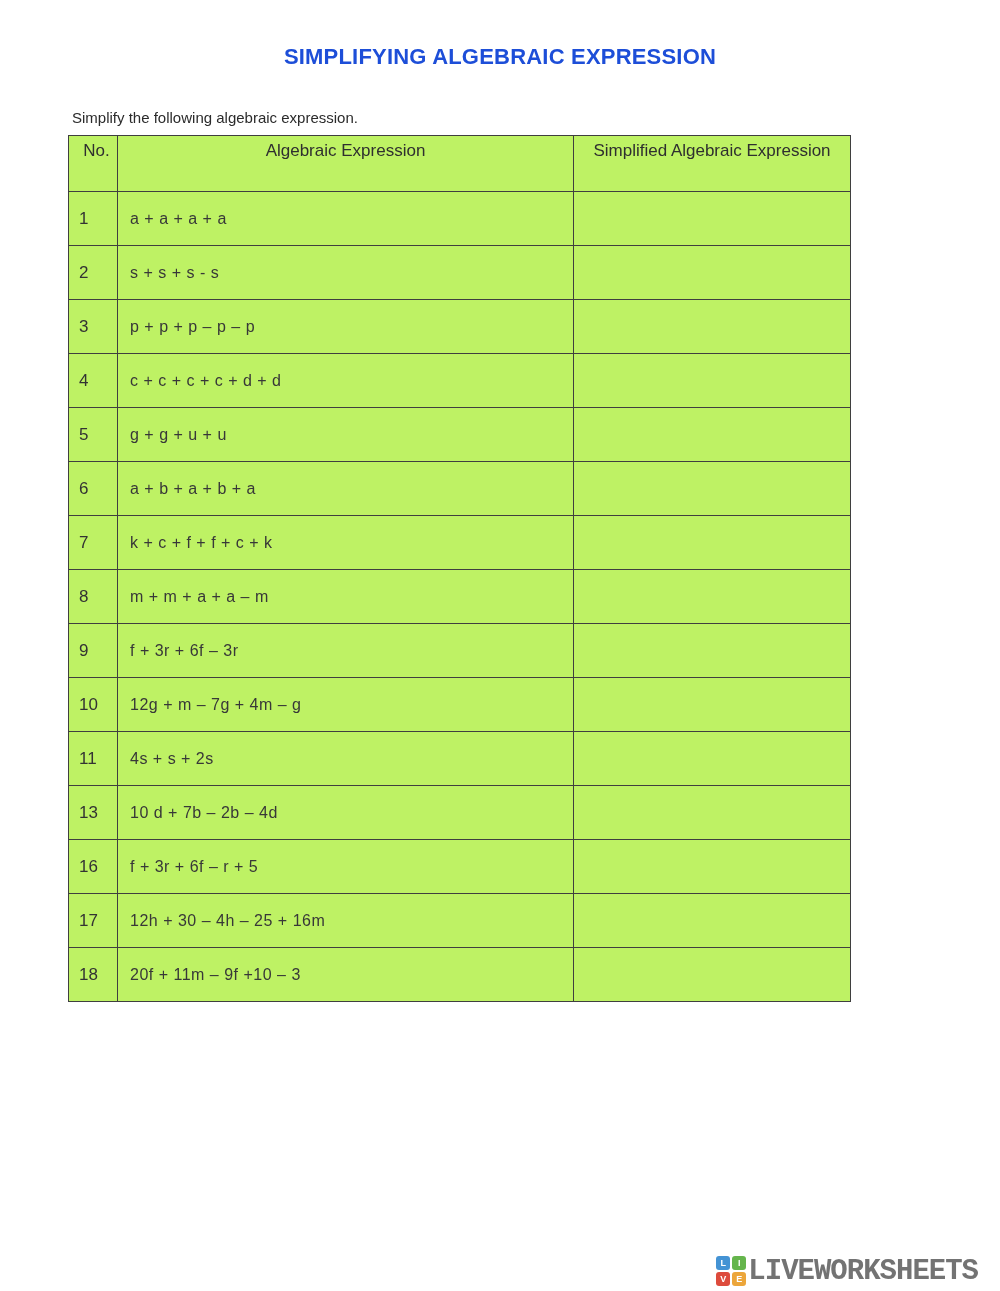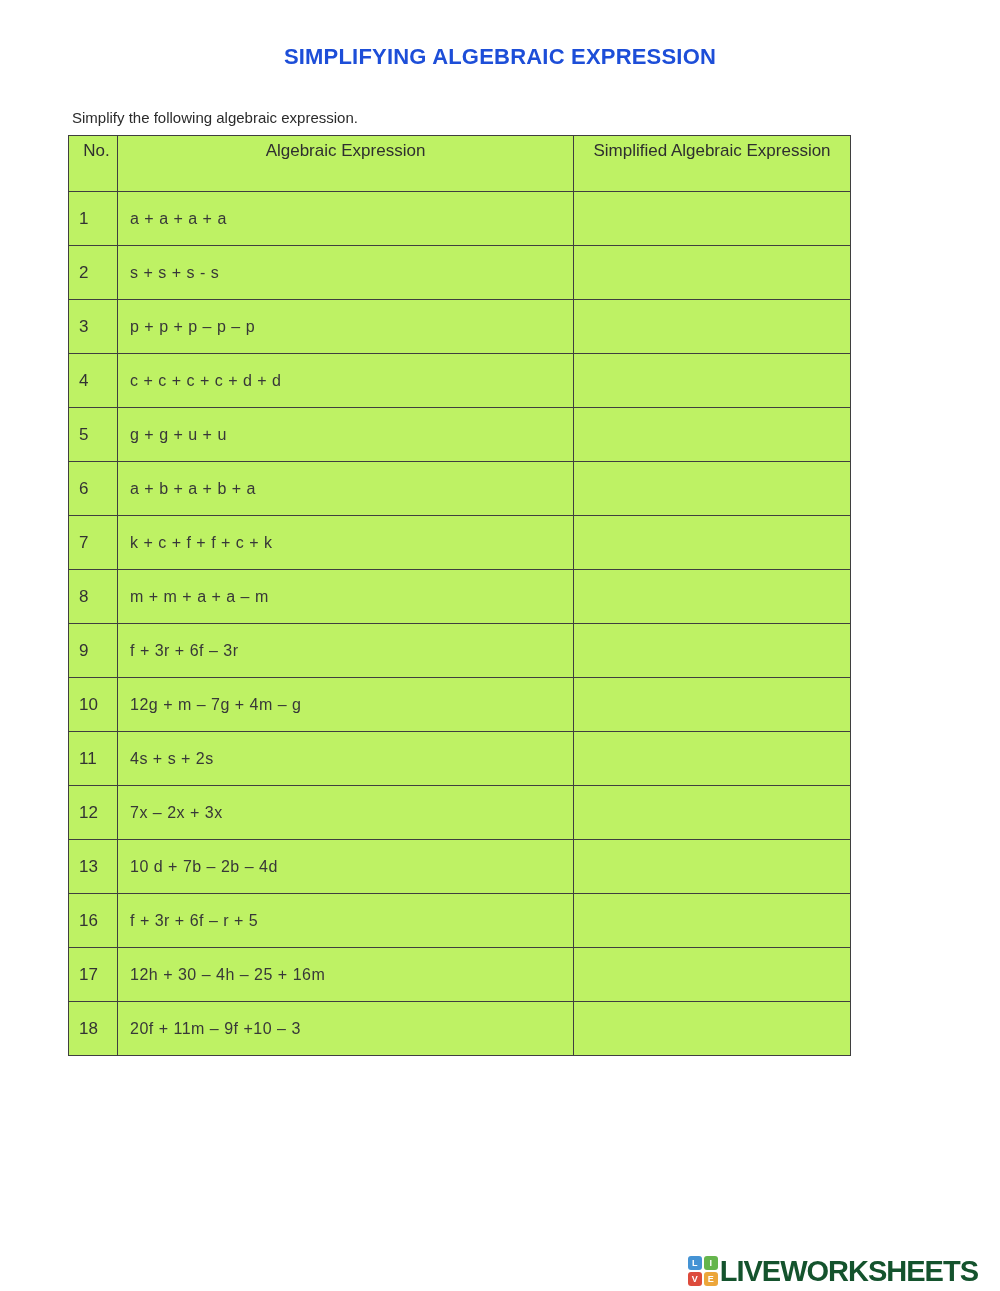--- a/index.html
+++ b/index.html
@@ -221,27 +221,20 @@
     </tr>
 
     <tr>
       <td class="cell-no">11</td>
       <td class="cell-expr">4s + s + 2s</td>
       <td class="cell-ans">
         <input type="text" class="answer-input" value="" style="">
       </td>
     </tr>
 
-    <tr>
-      <td class="cell-no">12</td>
-      <td class="cell-expr">7x – 2x + 3x</td>
-      <td class="cell-ans">
-        <input type="text" class="answer-input" value="" style="">
-      </td>
-    </tr>
 
     <tr>
       <td class="cell-no">13</td>
       <td class="cell-expr">10 d + 7b – 2b – 4d</td>
       <td class="cell-ans">
         <input type="text" class="answer-input" value="" style="">
       </td>
     </tr>
 
 
@@ -272,16 +265,16 @@
   </tbody>
   </table>
 
   <div class="footer-logo">
     <div class="logo-grid">
       <div class="logo-sq" style="background: rgb(68, 147, 212);">L</div>
       <div class="logo-sq" style="background: rgb(101, 181, 76);">I</div>
       <div class="logo-sq" style="background: rgb(221, 75, 60);">V</div>
       <div class="logo-sq" style="background: rgb(236, 166, 59);">E</div>
     </div>
-    <div class="brand-text" style="color: #14532d;">LIVEWORKSHEETS</div>
+    <div class="brand-text" style="color: #737373; font-family: Liberation Mono, monospace;">LIVEWORKSHEETS</div>
   </div>
 
 </div>
 
 </body></html>

